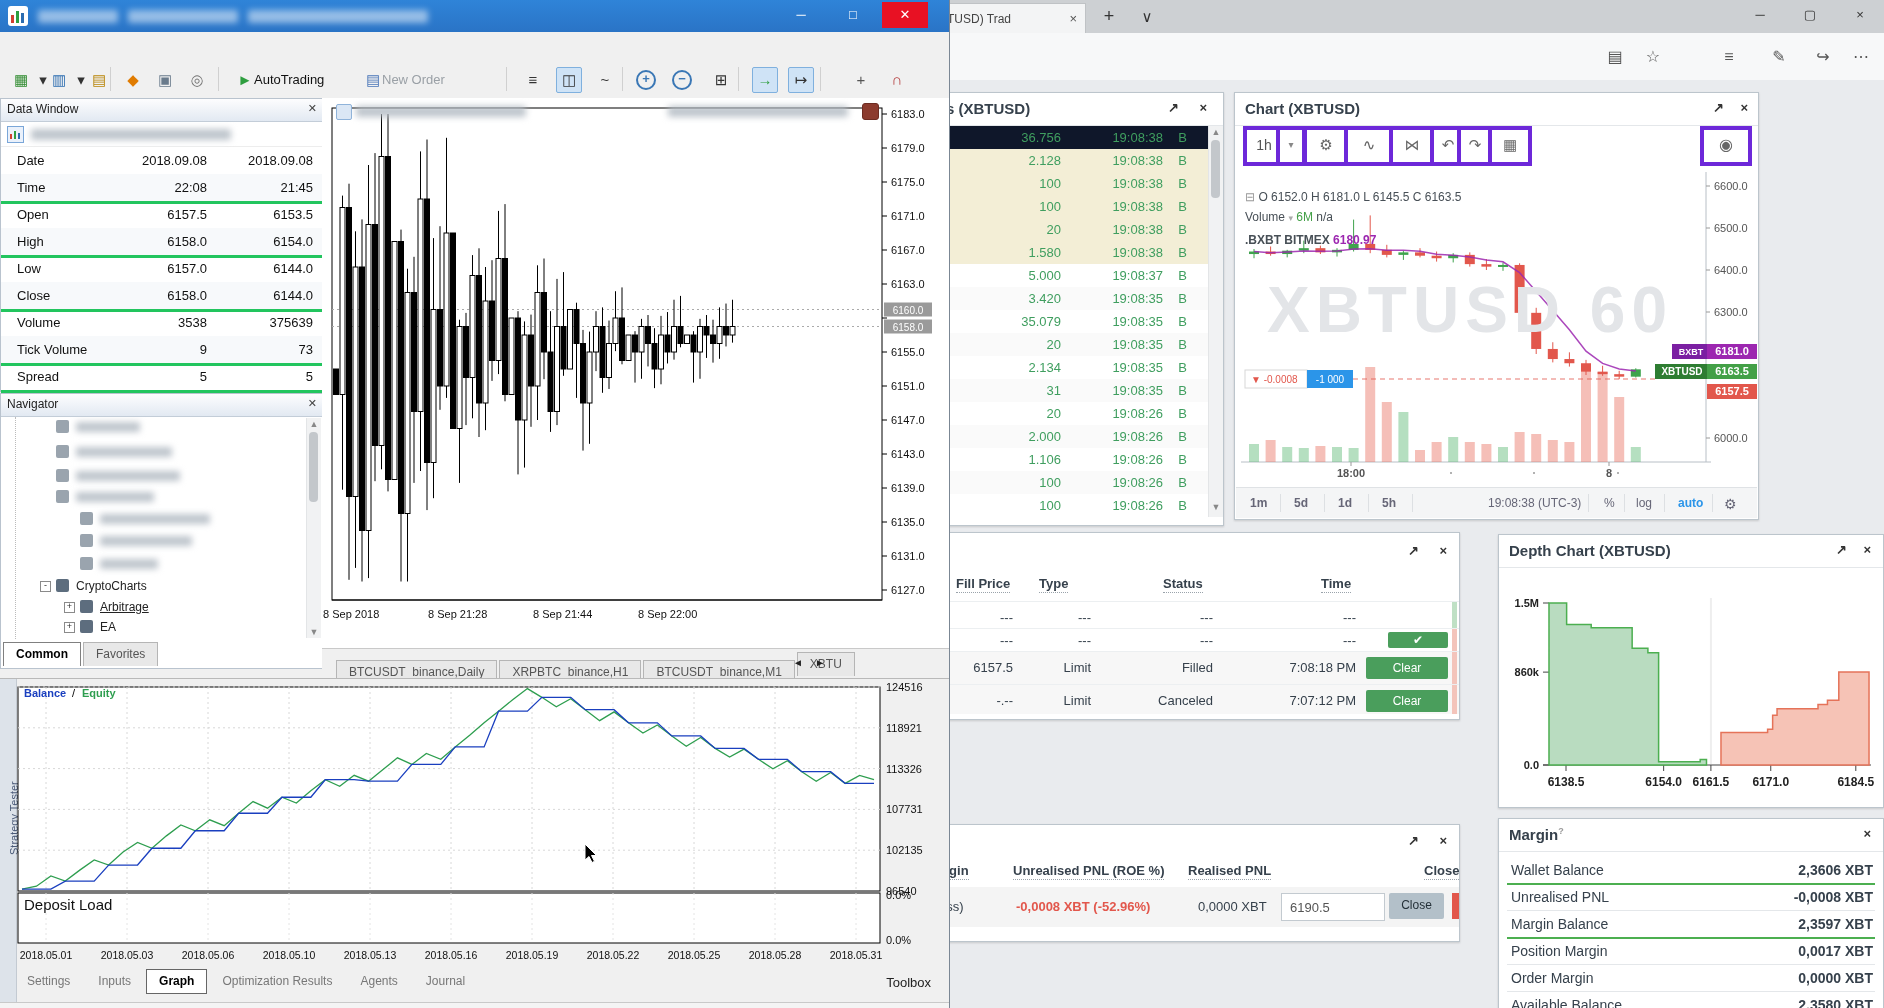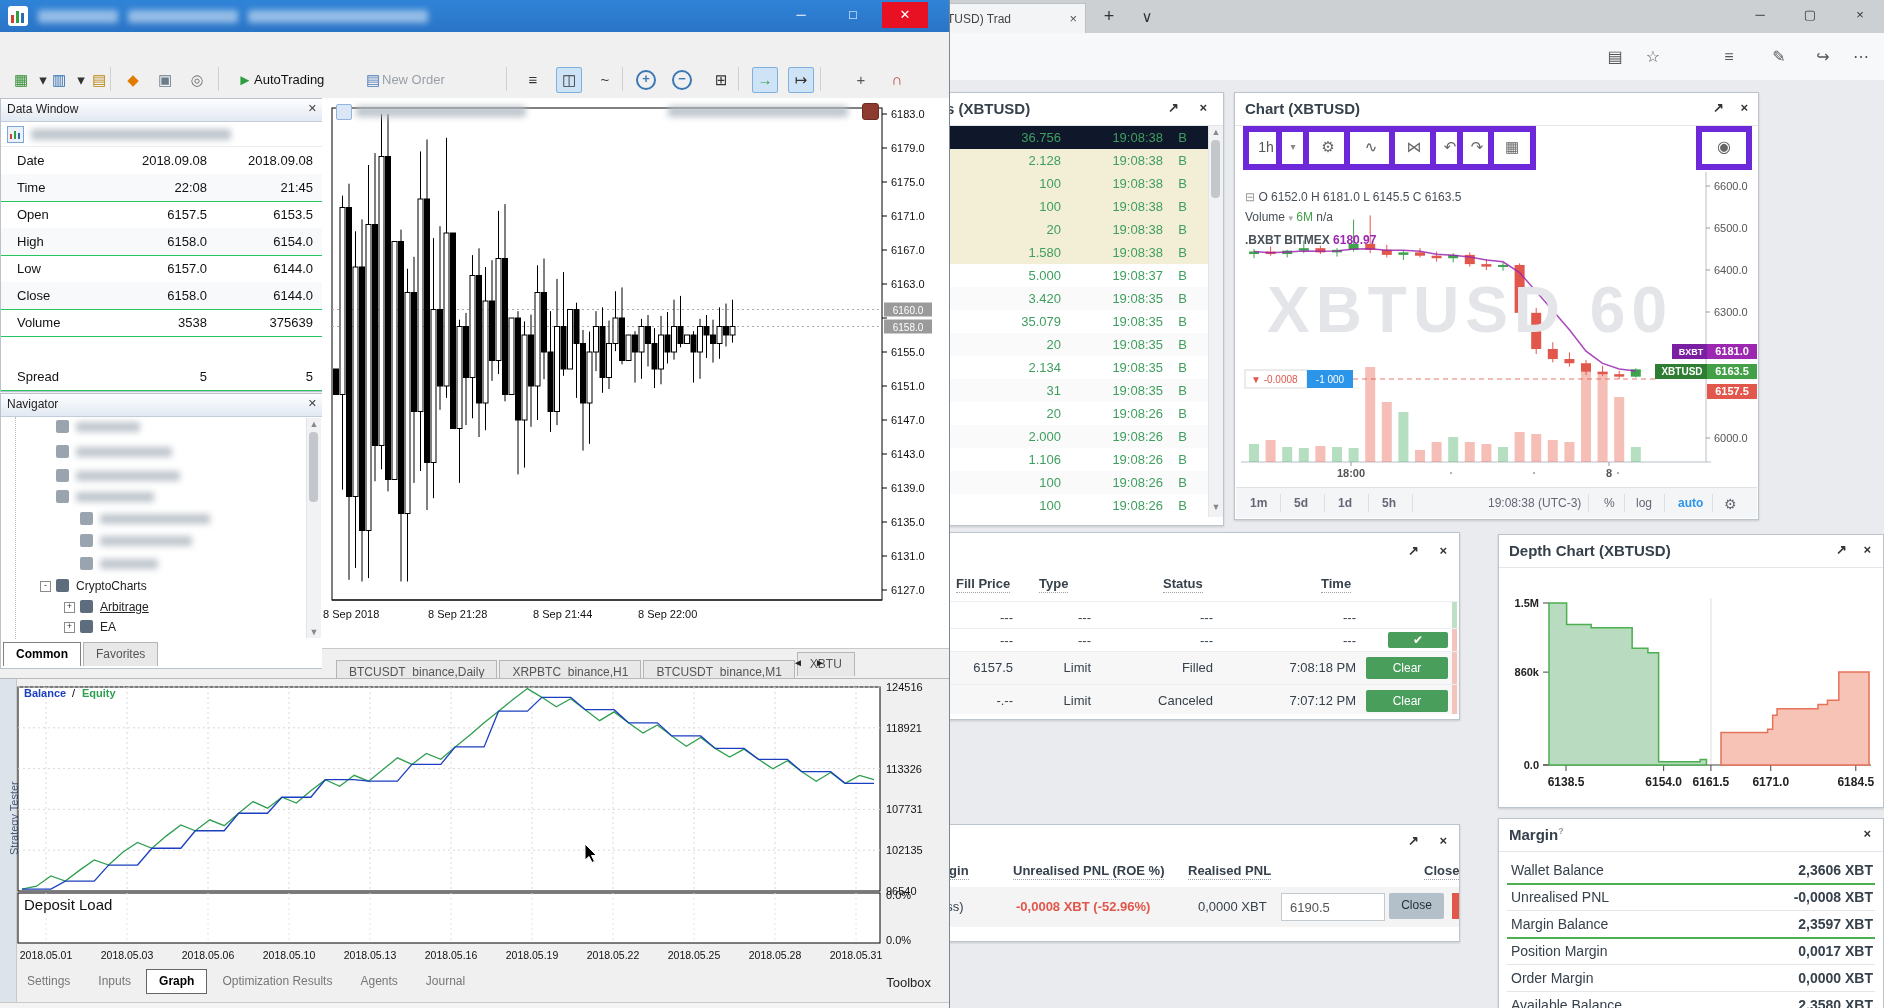--- a/index.html
+++ b/index.html
@@ -22,21 +22,21 @@
   .picon{position:absolute;top:7px;color:#333;font-size:13px;font-weight:bold;cursor:default;}
   
   .trow{position:absolute;left:0;right:0;height:23px;font-size:13px;color:#3f9e5f;}
   .trow .sz{position:absolute;right:162px;top:4px;}
   .trow .tm{position:absolute;right:60px;top:4px;}
   .trow .sd{position:absolute;right:36px;top:4px;}
   .scroll{position:absolute;width:14px;background:#f1f2f3;border-left:1px solid #e3e5e7;}
   .sthumb{position:absolute;left:2px;width:9px;background:#c3c7cb;border-radius:4px;}
   .schev{position:absolute;left:0;width:14px;text-align:center;color:#888;font-size:9px;}
   
-  .cbtn{position:absolute;top:0;height:32px;border:6px solid #6d28d9;background:#fff;color:#555;text-align:center;}
+  .cbtn{position:absolute;top:0;height:32px;border:4px solid #6d28d9;background:#fff;color:#555;text-align:center;}
   .cbtn span{display:inline-block;line-height:30px;font-size:14px;}
   .bx-footer{position:absolute;left:1px;right:1px;height:30px;background:#f4f5f6;border-top:1px solid #dfe2e5;font-size:12px;color:#667;}
   .bxf{position:absolute;top:8px;}
   .legend{position:absolute;font-size:12px;color:#474f56;white-space:nowrap;}
   
   .ohead{position:absolute;font-size:13px;font-weight:bold;color:#36414c;border-bottom:1px dotted #9aa3ab;padding-bottom:1px;}
   .ocell{position:absolute;font-size:13px;color:#36414c;}
   .gbtn{position:absolute;background:#4a9e5c;color:#fff;font-size:12px;text-align:center;border-radius:2px;}
   .greybtn{position:absolute;background:#b3c0c9;color:#243038;font-size:12px;text-align:center;border-radius:2px;line-height:24px;}
   
@@ -54,21 +54,21 @@
   .mt-toolbar{position:absolute;left:0;top:60px;width:949px;height:38px;background:#f0f0f0;border-bottom:1px solid #cfcfcf;}
   .ticon{position:absolute;top:7px;width:24px;height:24px;text-align:center;line-height:24px;font-size:15px;border:1px solid transparent;border-radius:2px;}
   .ticon.active{background:#cfe3f6;border-color:#7fb0de;}
   .ticon.round{border:2px solid #3a77b5;border-radius:50%;width:16px;height:16px;line-height:13px;font-size:13px;top:10px;color:#3a77b5;font-weight:bold;}
   .tsep{position:absolute;top:7px;width:1px;height:24px;background:#d0d0d0;}
   .tlabel{position:absolute;top:12px;font-size:13px;}
   .mtpanel{position:absolute;background:#fff;border:1px solid #b9c3ce;}
   .mtphead{position:absolute;left:0;top:0;right:0;height:22px;background:linear-gradient(#fdfdfe,#e2e9f2);border-bottom:1px solid #c3cdd8;}
   .mtptitle{position:absolute;left:6px;top:3px;font-size:12px;color:#222;}
   .mtpclose{position:absolute;right:6px;top:3px;font-size:11px;color:#444;}
-  .dwrow{position:absolute;left:0;right:0;height:27px;border-bottom:1px solid #22c55e;font-size:13px;color:#111;}
+  .dwrow{position:absolute;left:0;right:0;height:27px;border-bottom:3px solid #22c55e;font-size:13px;color:#111;}
   .dwrow .lb{position:absolute;left:16px;top:6px;}
   .dwrow .v1{position:absolute;right:116px;top:6px;}
   .dwrow .v2{position:absolute;right:10px;top:6px;}
   .navitem{position:absolute;left:0;right:18px;height:22px;font-size:12px;color:#222;}
   .expander{position:absolute;width:9px;height:9px;border:1px solid #8a8a8a;background:#fff;font-size:9px;line-height:7px;text-align:center;color:#333;top:5px;}
   .nticon{position:absolute;width:13px;height:13px;border-radius:2px;top:3px;}
   .mt-tab{display:inline-block;padding:4px 12px 5px;font-size:12px;color:#555;border:1px solid #b5b5b5;border-bottom:none;background:#e8e8e8;margin-right:2px;}
   .mt-tab.active{background:#fff;color:#000;border-color:#808080;font-weight:bold;}
   svg text{font-family:"Liberation Sans",sans-serif;}
   .cursor{position:absolute;z-index:50;}
@@ -600,20 +600,25 @@
         </div>
         <div class="dwrow" style="top: 135px; background: rgb(247, 249, 251);">
           <span class="lb">Close</span>
           <span class="v1">6158.0</span>
           <span class="v2">6144.0</span>
         </div>
         <div class="dwrow" style="top: 162px;">
           <span class="lb">Volume</span>
           <span class="v1">3538</span>
           <span class="v2">375639</span>
+        </div>
+        <div class="dwrow" style="top: 189px; background: rgb(247, 249, 251);">
+          <span class="lb">Tick Volume</span>
+          <span class="v1">9</span>
+          <span class="v2">73</span>
         </div>
         <div class="dwrow" style="top: 216px;">
           <span class="lb">Spread</span>
           <span class="v1">5</span>
           <span class="v2">5</span>
         </div>
       </div>
   </div>
 
   <div class="mtpanel" style="left:0;top:393px;width:322px;height:274px;">

